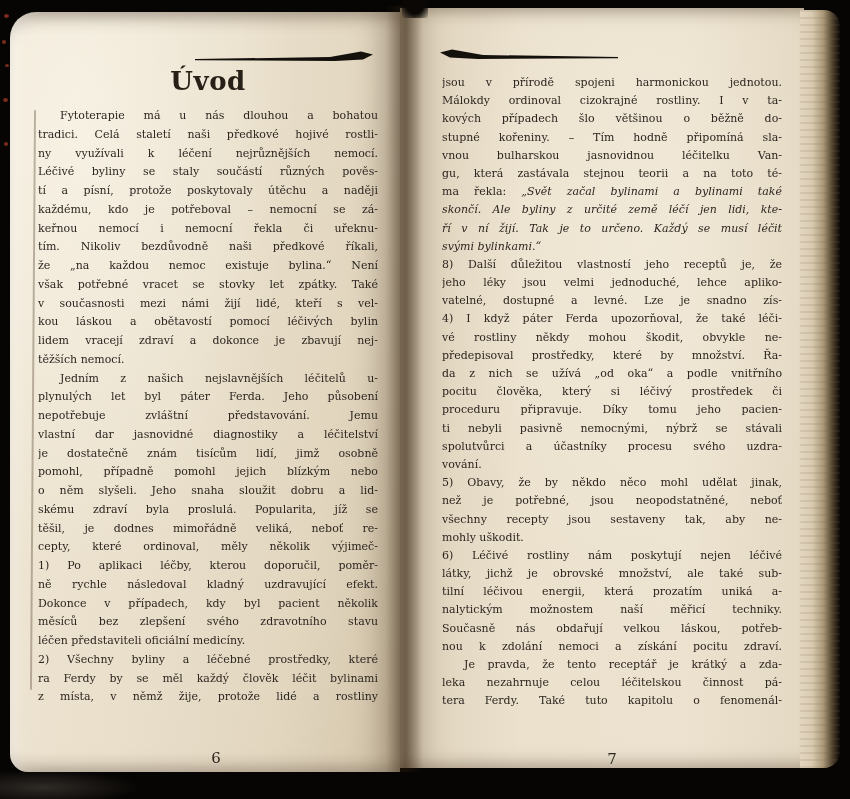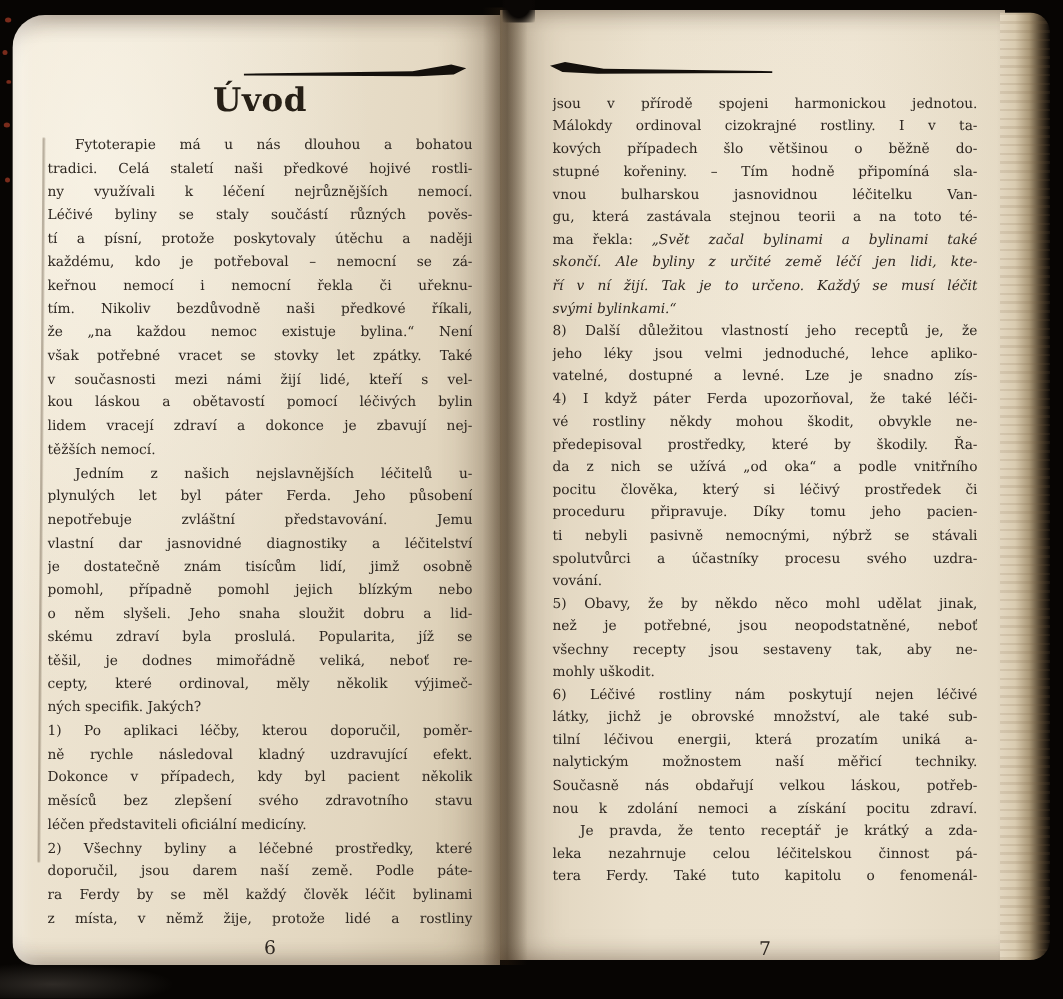--- a/index.html
+++ b/index.html
@@ -117,28 +117,26 @@
       <div class="ln ind"><span>Jedním z našich nejslavnějších léčitelů u-</span></div>
       <div class="ln"><span>plynulých let byl páter Ferda. Jeho působení</span></div>
       <div class="ln"><span>nepotřebuje zvláštní představování. Jemu</span></div>
       <div class="ln"><span>vlastní dar jasnovidné diagnostiky a léčitelství</span></div>
       <div class="ln"><span>je dostatečně znám tisícům lidí, jimž osobně</span></div>
       <div class="ln"><span>pomohl, případně pomohl jejich blízkým nebo</span></div>
       <div class="ln"><span>o něm slyšeli. Jeho snaha sloužit dobru a lid-</span></div>
       <div class="ln"><span>skému zdraví byla proslulá. Popularita, jíž se</span></div>
       <div class="ln"><span>těšil, je dodnes mimořádně veliká, neboť re-</span></div>
       <div class="ln"><span>cepty, které ordinoval, měly několik výjimeč-</span></div>
-      <div class="ln noj"><span>ných specifik. Jakých?</span></div>
       <div class="ln"><span>1) Po aplikaci léčby, kterou doporučil, poměr-</span></div>
       <div class="ln"><span>ně rychle následoval kladný uzdravující efekt.</span></div>
       <div class="ln"><span>Dokonce v případech, kdy byl pacient několik</span></div>
       <div class="ln"><span>měsíců bez zlepšení svého zdravotního stavu</span></div>
       <div class="ln noj"><span>léčen představiteli oficiální medicíny.</span></div>
       <div class="ln"><span>2) Všechny byliny a léčebné prostředky, které</span></div>
-      <div class="ln"><span>doporučil, jsou darem naší země. Podle páte-</span></div>
       <div class="ln"><span>ra Ferdy by se měl každý člověk léčit bylinami</span></div>
       <div class="ln"><span>z místa, v němž žije, protože lidé a rostliny</span></div>
     </div>
   <div class="pagenum pagenum-left">6</div>
 </div>
 
 <div class="page page-right">
   <svg class="rule-svg rule-right" width="178" height="13" viewBox="0 0 178 13">
     <polygon points="0,9 135,7 152,4 166,1.5 178,4.5 168,9.5 140,11 60,10.6 0,10.3" fill="#14100c"></polygon>
   </svg>
@@ -151,21 +149,21 @@
       <div class="ln"><span>gu, která zastávala stejnou teorii a na toto té-</span></div>
       <div class="ln"><span>ma řekla: </span><span class="it">„Svět začal bylinami a bylinami také</span></div>
       <div class="ln"><span class="it">skončí. Ale byliny z určité země léčí jen lidi, kte-</span></div>
       <div class="ln"><span class="it">ří v ní žijí. Tak je to určeno. Každý se musí léčit</span></div>
       <div class="ln noj"><span class="it">svými bylinkami.“</span></div>
       <div class="ln"><span>8) Další důležitou vlastností jeho receptů je, že</span></div>
       <div class="ln"><span>jeho léky jsou velmi jednoduché, lehce apliko-</span></div>
       <div class="ln"><span>vatelné, dostupné a levné. Lze je snadno zís-</span></div>
       <div class="ln"><span>4) I když páter Ferda upozorňoval, že také léči-</span></div>
       <div class="ln"><span>vé rostliny někdy mohou škodit, obvykle ne-</span></div>
-      <div class="ln"><span>předepisoval prostředky, které by škodily. Řa-</span></div>
+      <div class="ln"><span>předepisoval prostředky, které by množství. Řa-</span></div>
       <div class="ln"><span>da z nich se užívá „od oka“ a podle vnitřního</span></div>
       <div class="ln"><span>pocitu člověka, který si léčivý prostředek či</span></div>
       <div class="ln"><span>proceduru připravuje. Díky tomu jeho pacien-</span></div>
       <div class="ln"><span>ti nebyli pasivně nemocnými, nýbrž se stávali</span></div>
       <div class="ln"><span>spolutvůrci a účastníky procesu svého uzdra-</span></div>
       <div class="ln noj"><span>vování.</span></div>
       <div class="ln"><span>5) Obavy, že by někdo něco mohl udělat jinak,</span></div>
       <div class="ln"><span>než je potřebné, jsou neopodstatněné, neboť</span></div>
       <div class="ln"><span>všechny recepty jsou sestaveny tak, aby ne-</span></div>
       <div class="ln noj"><span>mohly uškodit.</span></div>

